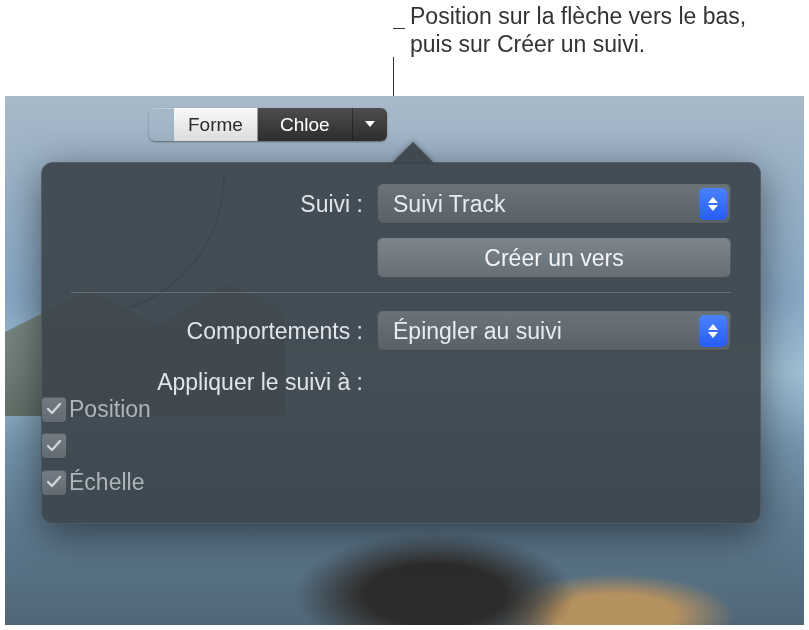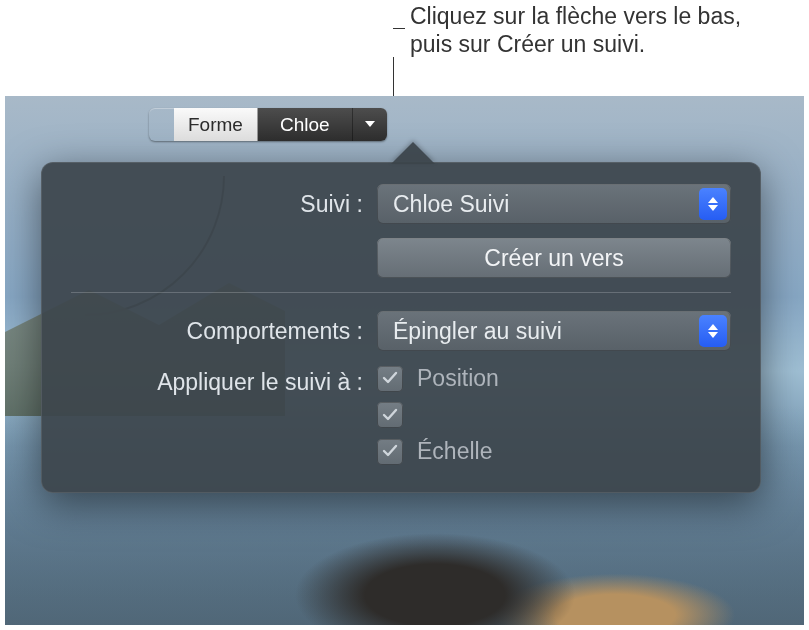--- a/index.html
+++ b/index.html
@@ -198,21 +198,21 @@
       box-shadow: inset 0 1px 0 rgba(255,255,255,0.2), inset 0 0 0 1px rgba(0,0,0,0.25);
     }
     .divider {
       height: 1px;
       background: rgba(255,255,255,0.2);
       margin: 6px 0 18px 30px;
     }
     .check-row {
       display: flex;
       align-items: center;
-      gap: 14px;
+      gap: 2px;
       margin-bottom: 10px;
     }
     .checkbox-box {
       width: 26px; height: 26px;
       border-radius: 5px;
       background: linear-gradient(180deg, rgba(150,158,165,0.6) 0%, rgba(120,128,135,0.6) 100%);
       box-shadow: inset 0 0 0 1px rgba(0,0,0,0.35), inset 0 1px 0 rgba(255,255,255,0.15);
       display: flex;
       align-items: center;
       justify-content: center;
@@ -220,21 +220,21 @@
     .checkbox-box svg { width: 16px; height: 16px; }
     .check-label { color: #aeb4bb; }
     .checks-col {
       flex: 1;
     }
   </style>
 </head>
 <body>
 
 <div class="callout">
-  <span>Cliquez sur la flèche vers le bas, puis sur Créer un suivi.</span>
+  <span>Position sur la flèche vers le bas, puis sur Créer un suivi.</span>
 </div>
 <div class="callout-tick"></div>
 <div class="callout-line"></div>
 
 <div class="viewer">
   <div class="cable"></div>
 
   <div class="seg-control">
     <div class="seg-btn seg-forme">
       <span>Forme</span>
@@ -251,21 +251,21 @@
     </div>
   </div>
 
   <div class="popover">
     <div class="popover-arrow"></div>
 
     <div class="row">
       <div class="row-label">Suivi :</div>
       <div class="row-control">
         <div class="popup-menu">
-          <span>Chloe Suivi</span>
+          <span>Suivi Track</span>
           <div class="popup-arrows">
             <span class="up"></span>
               <span class="dn"></span>
           </div>
         </div>
       </div>
     </div>
 
     <div class="row">
       <div class="row-label"></div>
@@ -284,21 +284,21 @@
         <div class="popup-menu">
           <span>Épingler au suivi</span>
           <div class="popup-arrows">
             <span class="up"></span>
               <span class="dn"></span>
           </div>
         </div>
       </div>
     </div>
 
-    <div class="row" style="align-items:flex-start; margin-bottom:8px;">
+    <div class="row" style="align-items:flex-start; margin-bottom:8px;flex-direction:column;">
       <div class="row-label" style="padding-top:4px;">Appliquer le suivi à :</div>
       <div class="row-control checks-col">
         <div class="check-row">
           <div class="checkbox-box">
             <span>
               <svg viewBox="0 0 16 16">
                   <path d="M2 8 L6 12 L14 3" stroke="#cfd5db" stroke-width="2.4" fill="none" stroke-linecap="round" stroke-linejoin="round"></path>
                 </svg>
             </span>
           </div>

